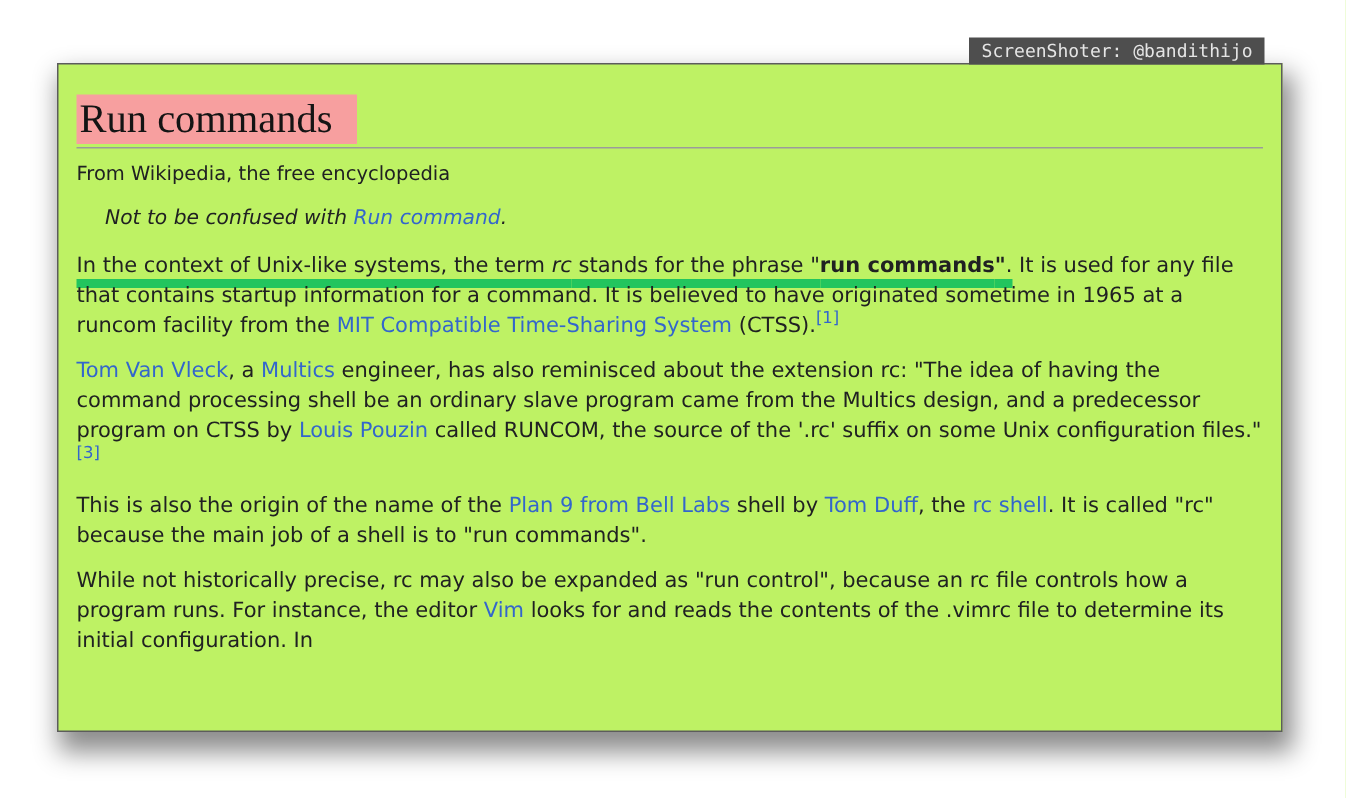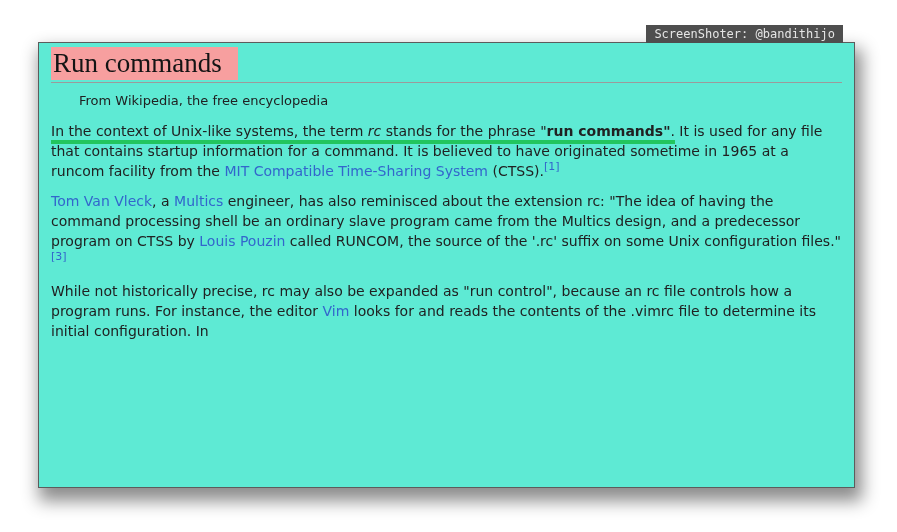--- a/index.html
+++ b/index.html
@@ -10,70 +10,72 @@
     position: absolute; top: 25px; right: 54px;
     background: #4e4e4e; color: #e5e5e5;
     font-family: "DejaVu Sans Mono", monospace;
     font-size: 12px; line-height: 16px; padding: 1px 8px;
     z-index: 5;
   }
 
   .card {
     position: absolute; left: 38px; top: 42px;
     width: 817px; height: 446px;
-    background: #5eead4;
+    background: #bef264;
     border: 1px solid #5c5c5c;
     box-shadow: 4px 10px 16px 3px rgba(0,0,0,0.45);
-    padding: 5px 12px 10px 12px;
+    padding: 21px 12px 10px 12px;
     overflow: hidden;
   }
 
   h1.article-title {
     font-family: "Liberation Serif", "DejaVu Serif", serif;
     font-weight: 400; font-size: 27px; line-height: 30px; color: #141414;
     border-bottom: 1px solid #9b9b9b;
     padding-bottom: 4px; margin-bottom: 10px;
   }
   h1 .hl {
     background: #f79f9f;
     padding: 1px 16px 2px 2px;
   }
 
-  .site-sub { font-size: 13px; color: #202122; margin-bottom: 13px; margin-left: 28px; }
+  .site-sub { font-size: 13px; color: #202122; margin-bottom: 13px; }
 
   .hatnote { font-style: italic; font-size: 13.5px; margin: 0 0 14px 19px; color: #202122; }
   .hatnote a { font-style: italic; }
 
   p.para { font-size: 14px; line-height: 20px; margin: 10px 0; }
   blockquote.quote {
     font-family: "Liberation Sans", sans-serif;
     font-size: 14px; line-height: 20px;
     margin: 16px 40px 16px 38px;
   }
 
   a.wlink { color: #3366cc; text-decoration: none; cursor: pointer; }
   .it { font-style: italic; }
   .bd { font-weight: bold; }
   sup.ref { font-size: 11px; line-height: 0; vertical-align: super; }
-  .redline { border-bottom: 4px solid #22c55e; padding-bottom: 1px; }
+  .redline { border-bottom: 6px solid #22c55e; padding-bottom: 1px; }
 </style>
 </head>
 <body>
 
 <div class="shot-badge">ScreenShoter: @bandithijo</div>
 
 <div class="card">
 
   <h1 class="article-title"><span class="hl">Run commands</span></h1>
 
   <div class="site-sub">From Wikipedia, the free encyclopedia</div>
 
+  <div class="hatnote"><span class="it">Not to be confused with </span><a href="#" class="wlink it">Run command</a><span class="it">.</span></div>
 
   <p class="para"><span class="redline">In the context of Unix-like systems, the term </span><span class="it redline">rc</span><span class="redline"> stands for the phrase "</span><span class="bd redline">run commands</span><span class="bd redline">"</span><span class="redline">.</span><span> It is used for any file that contains startup information for a command. It is believed to have originated sometime in 1965 at a runcom facility from the </span><a href="#" class="wlink">MIT Compatible Time-Sharing System</a><span> (CTSS).</span><sup class="ref"><a href="#" class="wlink">[1]</a></sup></p>
 
 
 
   <p class="para"><a href="#" class="wlink">Tom Van Vleck</a><span>, a </span><a href="#" class="wlink">Multics</a><span> engineer, has also reminisced about the extension rc: "The idea of having the command processing shell be an ordinary slave program came from the Multics design, and a predecessor program on CTSS by </span><a href="#" class="wlink">Louis Pouzin</a><span> called RUNCOM, the source of the '.rc' suffix on some Unix configuration files."</span><sup class="ref"><a href="#" class="wlink">[3]</a></sup></p>
 
+  <p class="para"><span>This is also the origin of the name of the </span><a href="#" class="wlink">Plan 9 from Bell Labs</a><span> shell by </span><a href="#" class="wlink">Tom Duff</a><span>, the </span><a href="#" class="wlink">rc shell</a><span>. It is called "rc" because the main job of a shell is to "run commands".</span></p>
 
   <p class="para"><span>While not historically precise, rc may also be expanded as "run control", because an rc file controls how a program runs. For instance, the editor </span><a href="#" class="wlink">Vim</a><span> looks for and reads the contents of the .vimrc file to determine its initial configuration. In </span></p>
 
 </div>
 
 </body></html>

